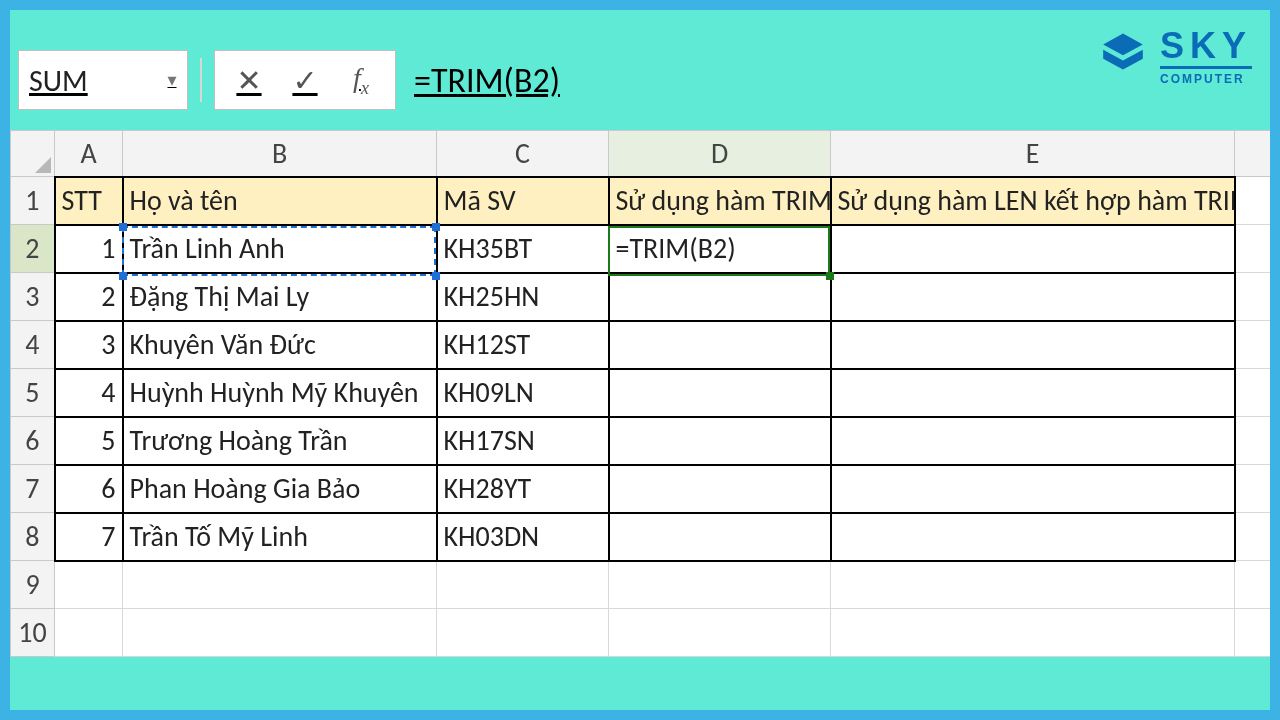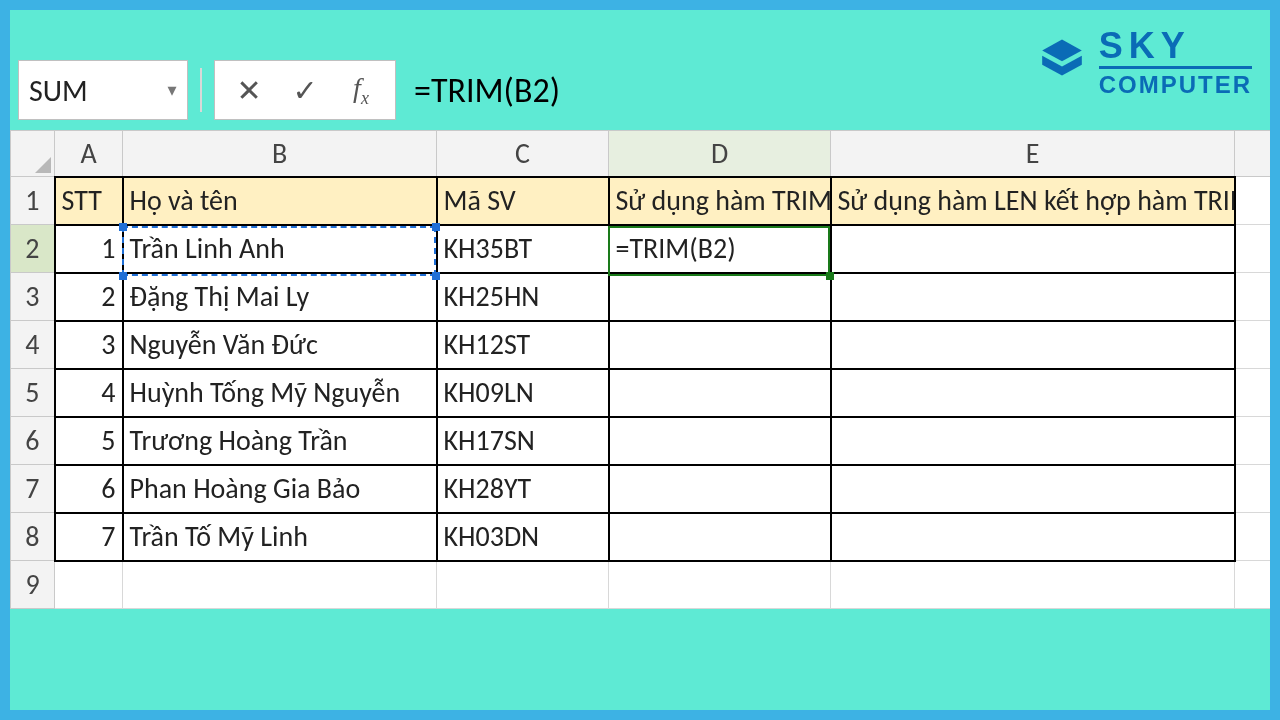--- a/index.html
+++ b/index.html
@@ -13,24 +13,25 @@
     width: 1280px;
     height: 720px;
     border: 10px solid #3db2e4;
     background: #5eead4;
     position: relative;
     overflow: hidden;
   }
   
   .formula-row {
     position: absolute;
-    left: 0; right: 0; top: 44px;
+    left: 0; right: 0; top: 34px;
     height: 72px;
     display: flex;
     align-items: center;
+    text-decoration: underline;
   }
   .name-box {
     width: 170px; height: 60px;
     margin-left: 8px;
     border: 1px solid #c0c0c0;
     display: flex; align-items: center;
     font-size: 30px;
     color: #222;
     background: #fff;
   }
@@ -71,21 +72,21 @@
     font-weight: 700;
     font-family: "Arial", sans-serif;
   }
   .logo-mark {
     width: 54px; height: 54px;
     position: relative;
     margin-right: 10px;
   }
   .logo-text { display: flex; flex-direction: column; line-height: 1; }
   .logo-text .line1 { font-size: 36px; letter-spacing: 6px; border-bottom: 3px solid #0a6bb6; padding-bottom: 2px; margin-bottom: 4px;}
-  .logo-text .line2 { font-size: 24px; letter-spacing: 2px; }
+  .logo-text .line2 { font-size: 12px; letter-spacing: 2px; }
 
   
   .grid-wrap {
     position: absolute;
     left: 0; right: 0; top: 120px; bottom: 0;
     overflow: hidden;
   }
   table.sheet {
     border-collapse: collapse;
     table-layout: fixed;
@@ -267,30 +268,30 @@
           <td class="colA">2</td>
           <td>Đặng Thị   Mai   Ly</td>
           <td>KH25HN</td>
           <td></td>
           <td></td>
           <td style="border:1px solid #d8d8d8;background:#fff"></td>
         </tr>
         <tr class="data-row">
           <th class="rowh">4</th>
           <td class="colA">3</td>
-          <td>Nguyễn    Văn Đức</td>
+          <td>Khuyên    Văn Đức</td>
           <td>KH12ST</td>
           <td></td>
           <td></td>
           <td style="border:1px solid #d8d8d8;background:#fff"></td>
         </tr>
         <tr class="data-row">
           <th class="rowh">5</th>
           <td class="colA">4</td>
-          <td>Huỳnh Tống Mỹ    Nguyễn</td>
+          <td>Huỳnh Huỳnh Mỹ    Khuyên</td>
           <td>KH09LN</td>
           <td></td>
           <td></td>
           <td style="border:1px solid #d8d8d8;background:#fff"></td>
         </tr>
         <tr class="data-row">
           <th class="rowh">6</th>
           <td class="colA">5</td>
           <td>Trương    Hoàng Trần</td>
           <td>KH17SN</td>
@@ -312,20 +313,29 @@
           <td class="colA">7</td>
           <td>Trần   Tố Mỹ Linh</td>
           <td>KH03DN</td>
           <td></td>
           <td></td>
           <td style="border:1px solid #d8d8d8;background:#fff"></td>
         </tr>
 
         <tr class="empty-row">
           <th class="rowh">9</th>
+          <td></td>
+            <td></td>
+            <td></td>
+            <td></td>
+            <td></td>
+            <td></td>
+        </tr>
+        <tr class="empty-row">
+          <th class="rowh">10</th>
           <td></td>
             <td></td>
             <td></td>
             <td></td>
             <td></td>
             <td></td>
         </tr>
       </tbody>
     </table>
 

